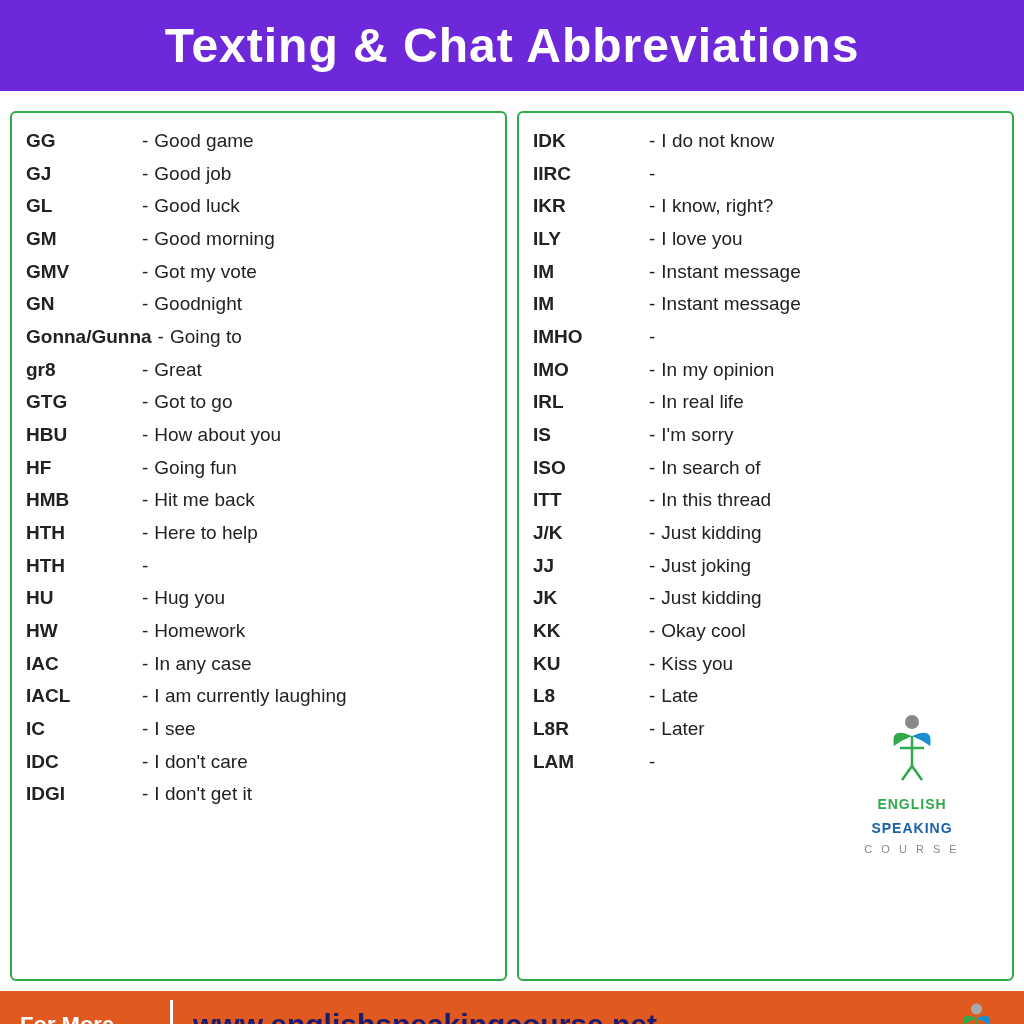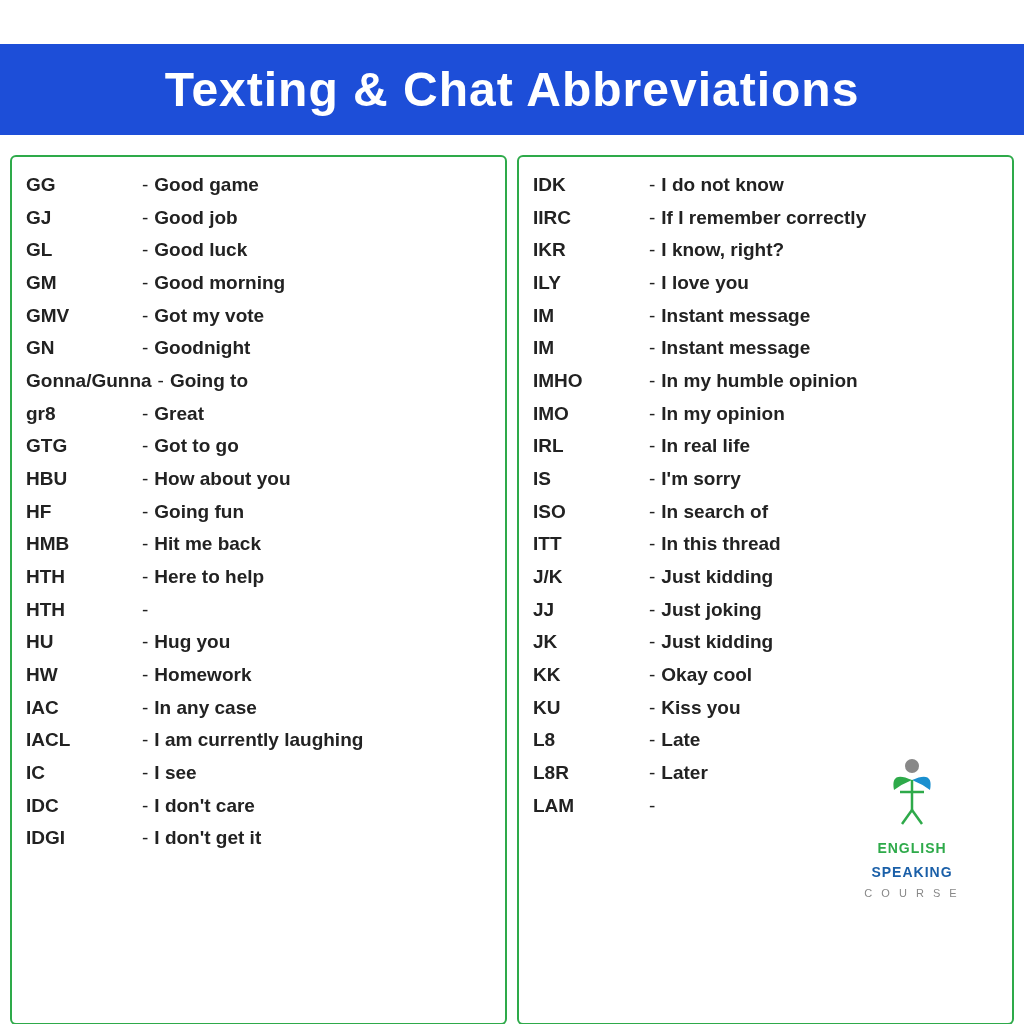--- a/index.html
+++ b/index.html
@@ -5,24 +5,23 @@
     * { margin: 0; padding: 0; box-sizing: border-box; }
     body {
       width: 1024px;
       height: 1024px;
       font-family: Arial, sans-serif;
       background: #fff;
       overflow: hidden;
     }
 
     #header {
-      background: #1d4ed8;
+      background: #6d28d9;
       padding: 18px 20px;
       text-align: center;
-      margin-top: 44px;
     }
     #header h1 {
       color: #fff;
       font-size: 48px;
       font-weight: 900;
       letter-spacing: 1px;
     }
 
     #main-content {
       display: flex;
@@ -53,21 +52,21 @@
       min-width: 110px;
       display: inline-block;
     }
 
     .abbr-dash {
       margin: 0 6px;
       font-weight: 400;
     }
 
     .abbr-def {
-      font-weight: 700;
+      font-weight: 400;
     }
 
     .logo-area {
       position: absolute;
       bottom: 120px;
       right: 20px;
       text-align: center;
       width: 160px;
     }
 
@@ -250,21 +249,20 @@
   <div class="column" id="right-column">
 
     <div class="abbr-item">
         <span class="abbr-key">IDK</span>
         <span class="abbr-dash"> - </span>
         <span class="abbr-def">I do not know</span>
       </div>
       <div class="abbr-item">
         <span class="abbr-key">IIRC</span>
         <span class="abbr-dash"> - </span>
-        <span class="abbr-def">If I remember correctly</span>
       </div>
       <div class="abbr-item">
         <span class="abbr-key">IKR</span>
         <span class="abbr-dash"> - </span>
         <span class="abbr-def">I know, right?</span>
       </div>
       <div class="abbr-item">
         <span class="abbr-key">ILY</span>
         <span class="abbr-dash"> - </span>
         <span class="abbr-def">I love you</span>
@@ -275,21 +273,20 @@
         <span class="abbr-def">Instant message</span>
       </div>
       <div class="abbr-item">
         <span class="abbr-key">IM</span>
         <span class="abbr-dash"> - </span>
         <span class="abbr-def">Instant message</span>
       </div>
       <div class="abbr-item">
         <span class="abbr-key">IMHO</span>
         <span class="abbr-dash"> - </span>
-        <span class="abbr-def">In my humble opinion</span>
       </div>
       <div class="abbr-item">
         <span class="abbr-key">IMO</span>
         <span class="abbr-dash"> - </span>
         <span class="abbr-def">In my opinion</span>
       </div>
       <div class="abbr-item">
         <span class="abbr-key">IRL</span>
         <span class="abbr-dash"> - </span>
         <span class="abbr-def">In real life</span>

